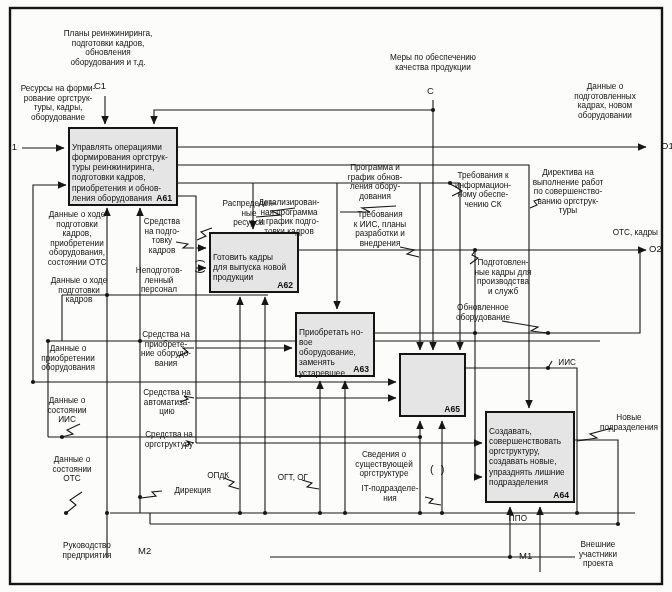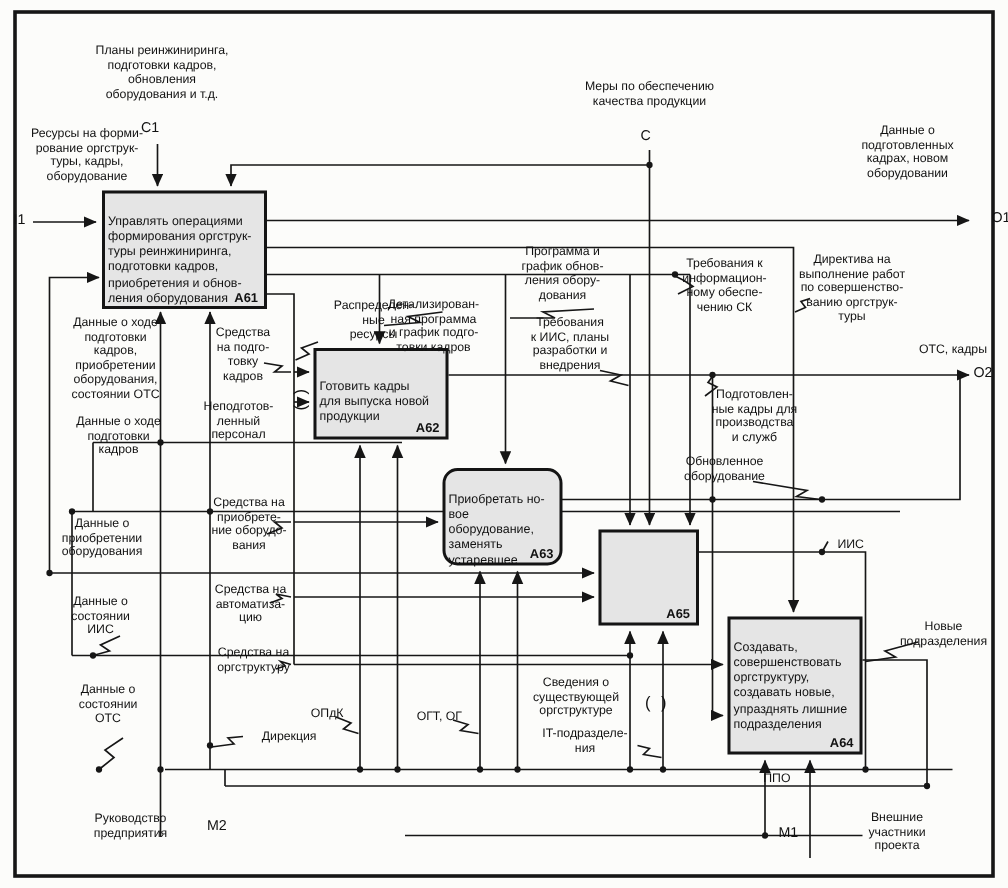--- a/index.html
+++ b/index.html
@@ -149,21 +149,21 @@
 приобретения и обнов-
 ления оборудования</span>
     <span class="bc">А61</span>
   </div>
   <div class="abox" style="left:209px;top:232px;width:90px;height:61px;padding-top:8px;">
     <span>Готовить кадры
 для выпуска новой
 продукции</span>
     <span class="bc">А62</span>
   </div>
-  <div class="abox" style="left:295px;top:312px;width:80px;height:65px;border-radius:10px;">
+  <div class="abox" style="left:295px;top:312px;width:80px;height:65px;">
     <span>Приобретать но-
 вое оборудование,
 заменять
 устаревшее</span>
     <span class="bc">А63</span>
   </div>
   <div class="abox" style="left:399px;top:353px;width:67px;height:64px;">
     <span class="bc">А65</span>
   </div>
   <div class="abox" style="left:485px;top:411px;width:90px;height:92px;">

